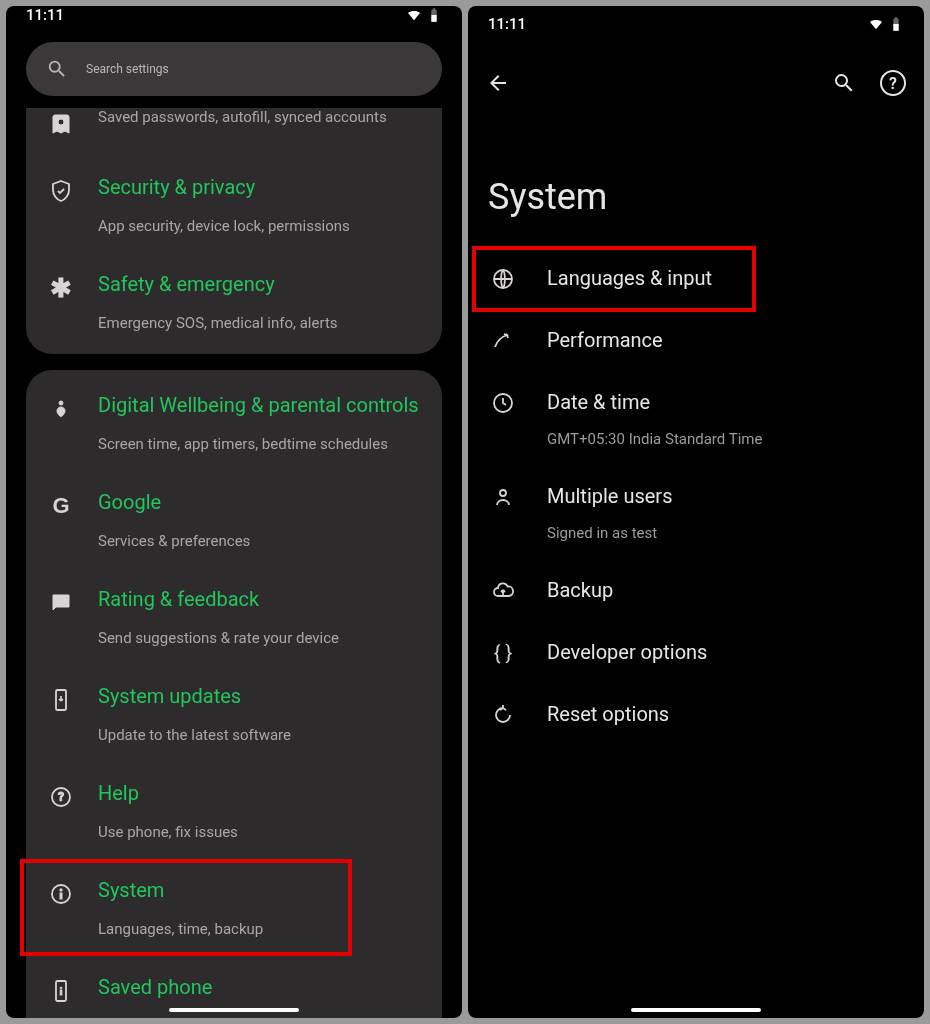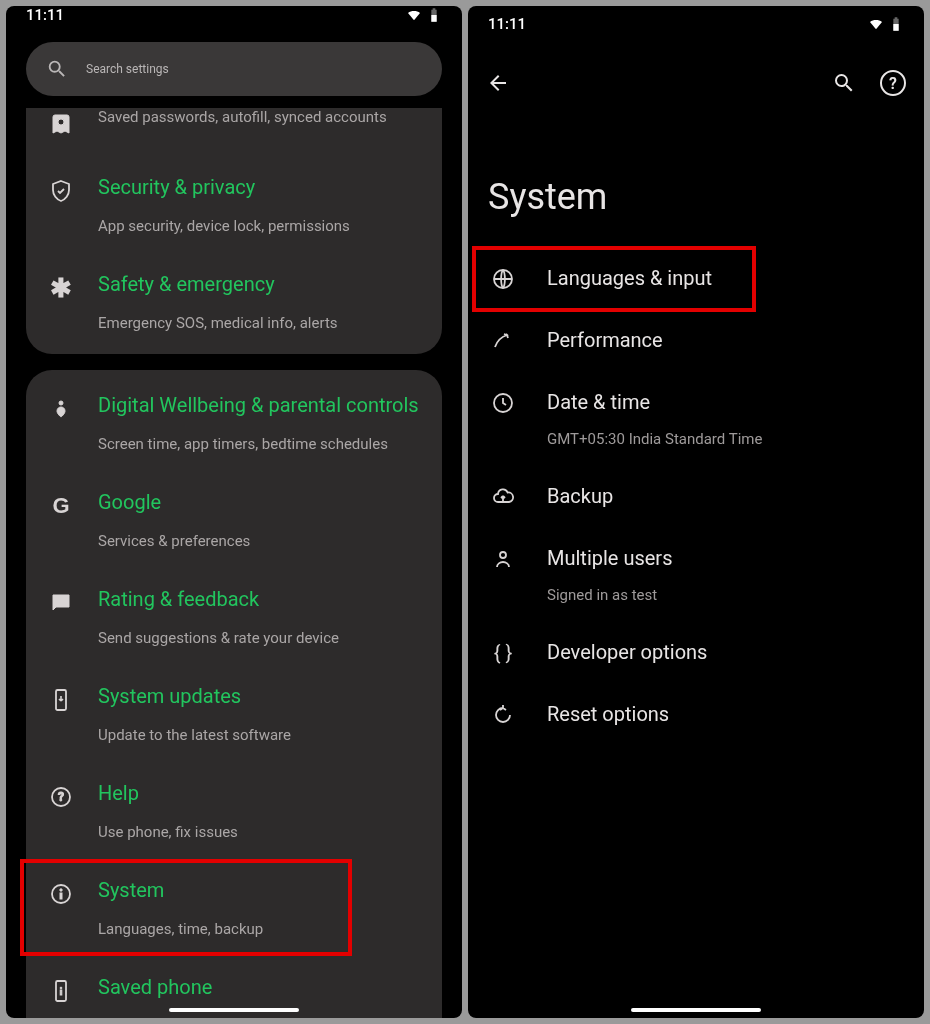--- a/index.html
+++ b/index.html
@@ -347,41 +347,41 @@
           </svg>
         </div>
       <div class="txt">
         <div class="title">Date &amp; time</div>
         <div class="subtitle">GMT+05:30 India Standard Time</div>
       </div>
     </div>
     <div class="sys-row">
       <div class="icon-slot">
           <svg viewBox="0 0 24 24">
-            <path d="M7 17a4 4 0 010-8 5 5 0 019.6-1.5A4 4 0 0118 17H7zM12 16v-5m0 0l-2 2m2-2l2 2"></path>
-          </svg>
-        </div>
-      <div class="txt">
-          <div class="title">Backup</div>
-        </div>
-    </div>
-    <div class="sys-row">
-      <div class="icon-slot">
-          <svg viewBox="0 0 24 24">
             <circle cx="12" cy="8" r="3"></circle>
             <path d="M6 20c0-3 3-5 6-5s6 2 6 5"></path>
           </svg>
         </div>
       <div class="txt">
         <div class="title">Multiple users</div>
         <div class="subtitle">Signed in as test</div>
       </div>
     </div>
     <div class="sys-row">
       <div class="icon-slot">
+          <svg viewBox="0 0 24 24">
+            <path d="M7 17a4 4 0 010-8 5 5 0 019.6-1.5A4 4 0 0118 17H7zM12 16v-5m0 0l-2 2m2-2l2 2"></path>
+          </svg>
+        </div>
+      <div class="txt">
+          <div class="title">Backup</div>
+        </div>
+    </div>
+    <div class="sys-row">
+      <div class="icon-slot">
           <span style="color:#d8d4d4;font-size:20px;font-weight:400;">{ }</span>
         </div>
       <div class="txt">
           <div class="title">Developer options</div>
         </div>
     </div>
     <div class="sys-row">
       <div class="icon-slot">
           <svg viewBox="0 0 24 24">
             <path d="M12 5a7 7 0 107 7M12 5V2m0 3l3 2m-3-2L9 7"></path>

